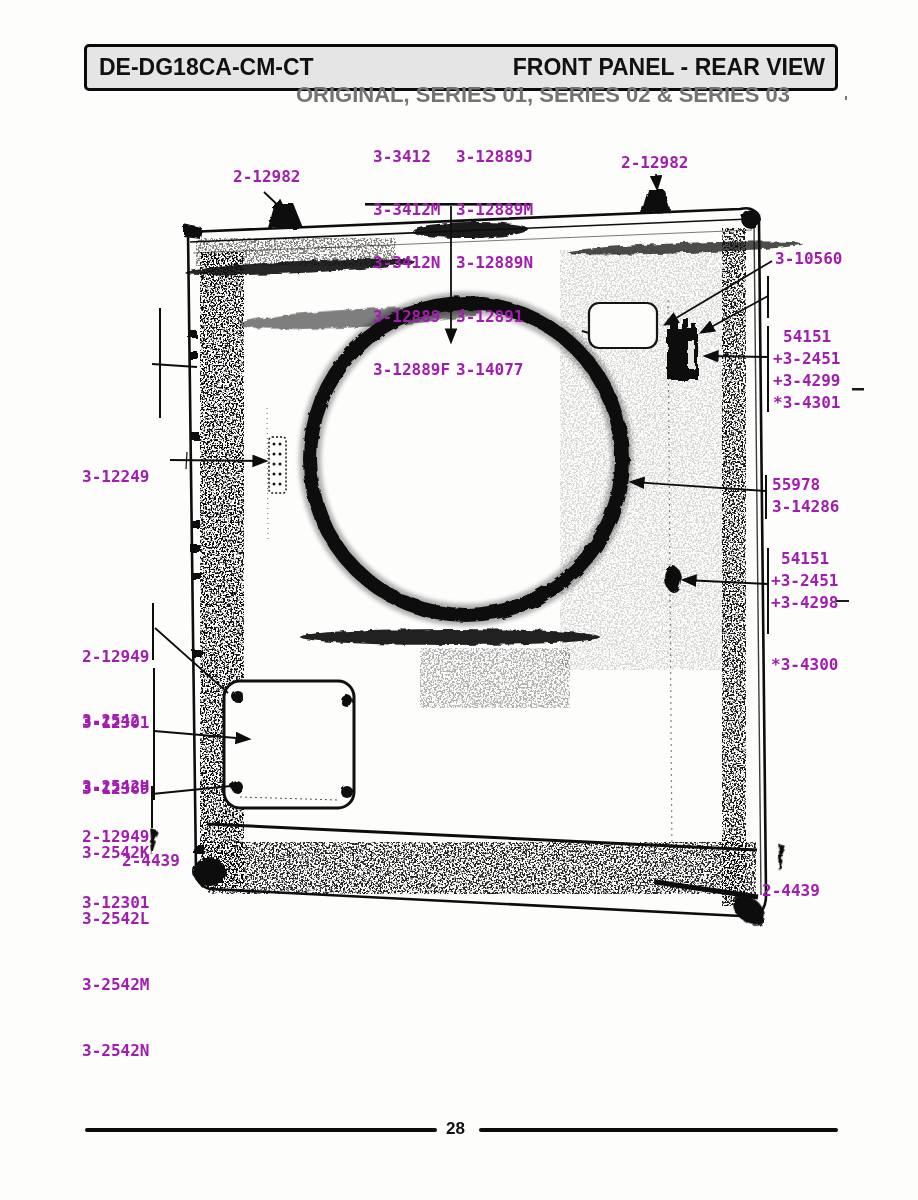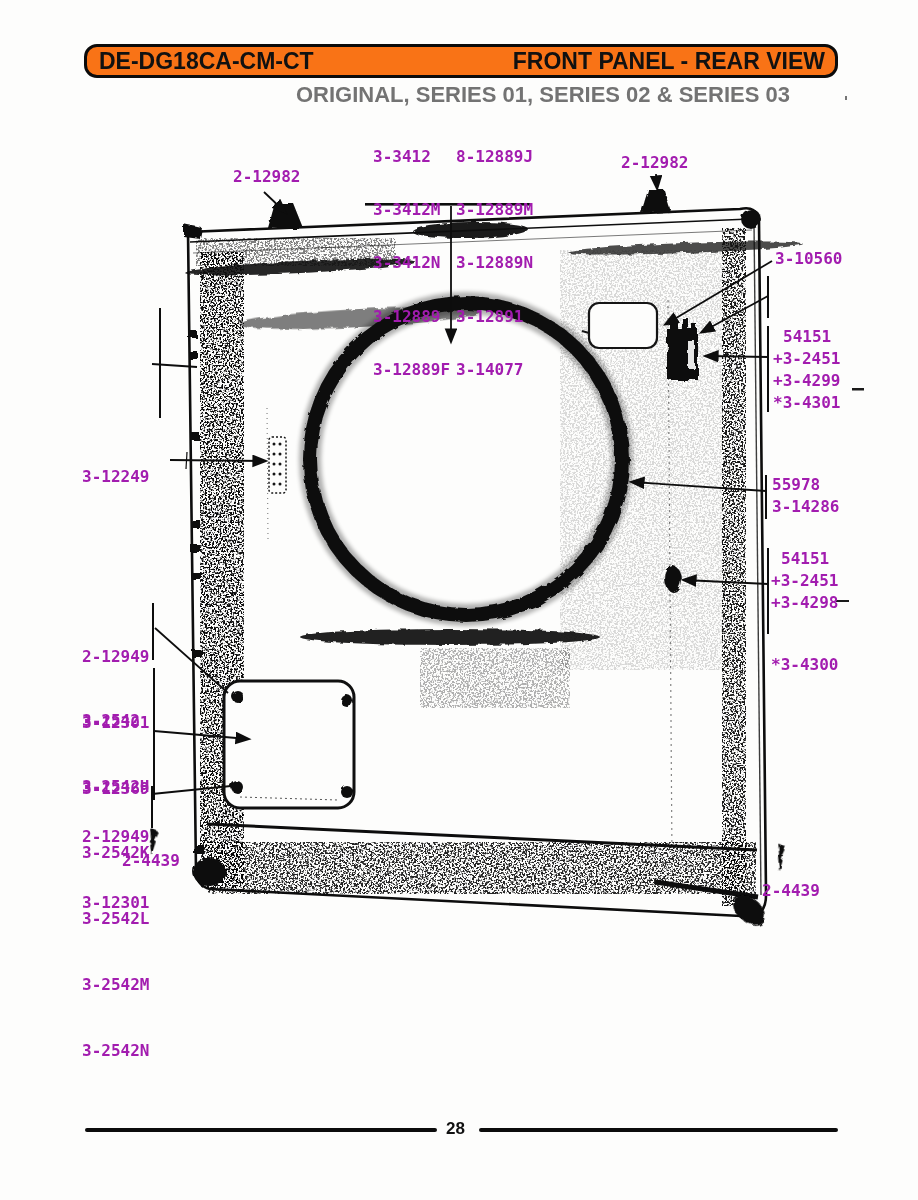--- a/index.html
+++ b/index.html
@@ -4,24 +4,24 @@
 <style>
   html,body{margin:0;padding:0;}
   body{width:918px;height:1200px;background:#ffffff;position:relative;overflow:hidden;
        font-family:"DejaVu Sans Mono", monospace;color:#111;}
   .page{position:absolute;inset:0;background:#fdfdfc;}
   svg.diagram{position:absolute;left:0;top:0;z-index:1;}
   .label{position:absolute;z-index:2;font:bold 16px "DejaVu Sans Mono", monospace;
          color:#a21caf;white-space:pre;line-height:22px;}
   .plist{line-height:17.8px;font-size:16px;}
   .seals{line-height:18.8px;}
-  .hdr-box{position:absolute;left:84px;top:44px;width:754px;height:34px;z-index:2;
-           border:3px solid #0b0b0b;border-radius:13px;box-sizing:border-box;
+  .hdr-box{position:absolute;left:84px;top:44px;width:754px;height:47px;z-index:2;
+           border:3px solid #0b0b0b;border-radius:5px;box-sizing:border-box;
            display:flex;justify-content:space-between;align-items:center;padding:0 10px 0 12px;
-           font:bold 23px "Liberation Sans", sans-serif;background:#f97316;}
+           font:bold 23px "Liberation Sans", sans-serif;background:#e5e5e5;}
   .subtitle{position:absolute;left:296px;top:82px;z-index:2;
             font:bold 22px "Liberation Sans", sans-serif;color:#737373;}
   .footer-num{position:absolute;left:446px;top:1119px;z-index:2;
               font:bold 17px "Liberation Sans", sans-serif;}
   .rule{position:absolute;height:4px;background:#0c0c0c;z-index:2;border-radius:2px;}
 </style>
 </head>
 <body>
 
 <div class="page">
@@ -33,21 +33,21 @@
   <div class="subtitle">ORIGINAL, SERIES 01, SERIES 02 &amp; SERIES 03</div>
 
   <div class="label plist" style="left:373px;top:112px;">
     <div>3-3412</div>
     <div>3-3412M</div>
     <div>3-3412N</div>
     <div>3-12889</div>
     <div>3-12889F</div>
   </div>
   <div class="label plist" style="left:456px;top:112px;">
-    <div>8-12889J</div>
+    <div>3-12889J</div>
     <div>3-12889M</div>
     <div>3-12889N</div>
     <div>3-12891</div>
     <div>3-14077</div>
   </div>
 
   <div class="label" style="left:233px;top:166px;">2-12982</div>
   <div class="label" style="left:621px;top:152px;">2-12982</div>
 
 

